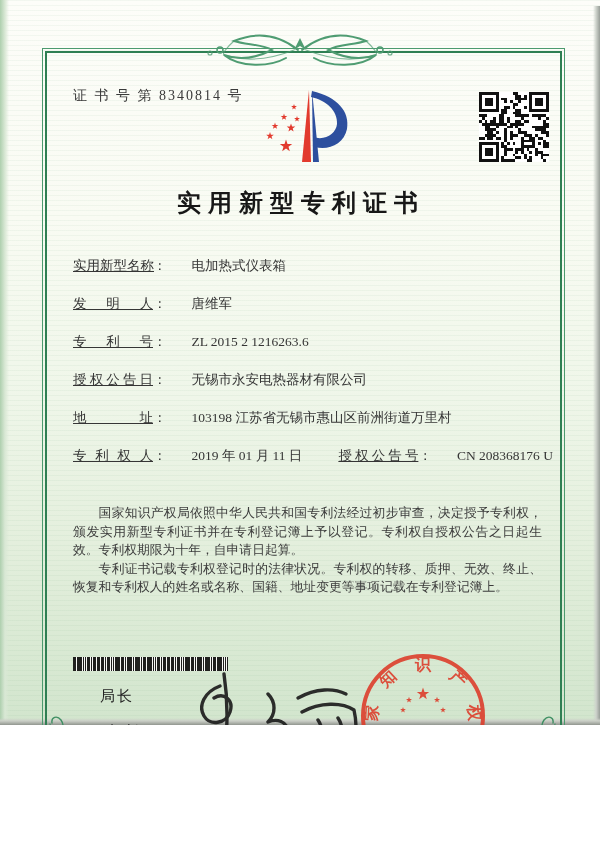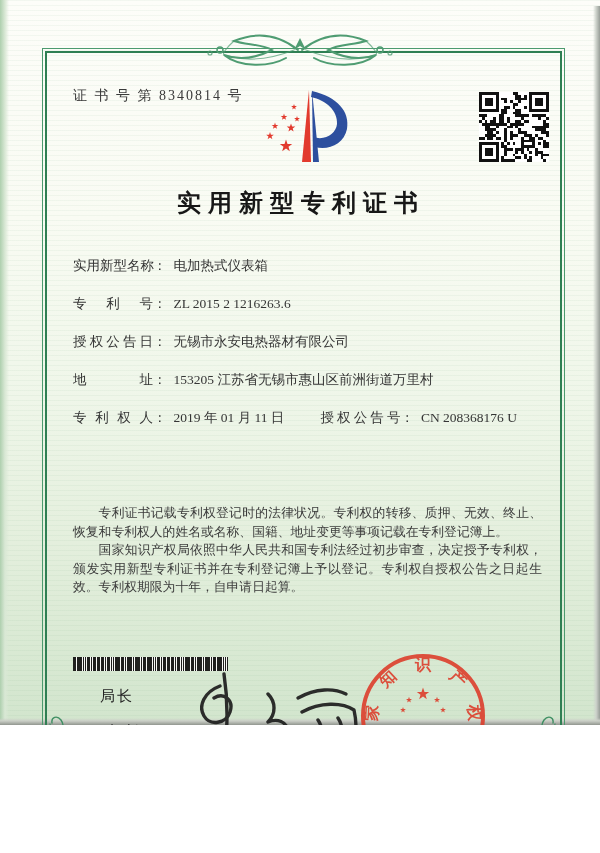--- a/index.html
+++ b/index.html
@@ -17,23 +17,23 @@
     background:linear-gradient(0deg,#91968f,#ccd0c8 60%,rgba(255,255,255,0));}
   .frame{position:absolute;left:42px;top:48px;width:521px;height:764px;
     border:1px solid #4c9a6e;}
   .frame-inner{position:absolute;inset:2px;border:2px solid #2f7f53;}
   .abs{position:absolute;}
   .cert-number{left:73px;top:87px;font-size:14px;letter-spacing:2px;color:#3a3a3a;}
   .title{left:1px;top:187px;width:100%;text-align:center;font-size:24px;font-weight:bold;
     letter-spacing:7px;color:#171717;}
   .fields{left:73px;top:256px;width:470px;font-size:13.5px;color:#353535;}
   .field-row{line-height:19px;margin-bottom:19px;white-space:nowrap;}
-  .f-label{display:inline-block;width:80px;text-align:justify;text-align-last:justify;}
+  .f-label{display:inline-block;width:80px;text-align:justify;text-align-last:justify;text-decoration:underline;}
   .f-colon{display:inline;}
-  .f-value{margin-left:7px;}
+  .f-value{margin-left:25px;}
   .pair2{margin-left:36px;}
   .paras{left:73px;top:504px;width:469px;font-size:12.8px;line-height:18.6px;
     text-align:justify;color:#3b3b3b;}
   .paras p{margin:0;text-indent:2em;}
   .barcode{left:73px;top:657px;width:155px;height:14px;
     background:
       repeating-linear-gradient(90deg,#20201e 0 1px,rgba(0,0,0,0) 1px 2px),
       repeating-linear-gradient(90deg,#20201e 0 2px,rgba(0,0,0,0) 2px 7px),
       repeating-linear-gradient(90deg,#20201e 0 1px,rgba(0,0,0,0) 1px 5px);
     background-color:#f8f8f6;}
@@ -320,36 +320,39 @@
       <rect x="23" y="24" width="1" height="1" fill="#111"></rect>
     </svg>
 
   <div class="abs title">实用新型专利证书</div>
 
   <div class="abs fields">
     <div class="field-row">
       <span class="f-label">实用新型名称</span><span class="f-colon">：</span><span class="f-value">电加热式仪表箱</span>
     </div>
     <div class="field-row">
+      <span class="f-label">发明人</span><span class="f-colon">：</span><span class="f-value">唐维军</span>
+    </div>
+    <div class="field-row">
       <span class="f-label">专利号</span><span class="f-colon">：</span><span class="f-value">ZL 2015 2 1216263.6</span>
     </div>
     <div class="field-row">
       <span class="f-label">授权公告日</span><span class="f-colon">：</span><span class="f-value">无锡市永安电热器材有限公司</span>
     </div>
     <div class="field-row">
-      <span class="f-label">地址</span><span class="f-colon">：</span><span class="f-value">153205 江苏省无锡市惠山区前洲街道万里村</span>
+      <span class="f-label">地址</span><span class="f-colon">：</span><span class="f-value">103198 江苏省无锡市惠山区前洲街道万里村</span>
     </div>
     <div class="field-row">
       <span class="f-label">专利权人</span><span class="f-colon">：</span><span class="f-value">2019 年 01 月 11 日</span><span class="pair2"><span class="f-label">授权公告号</span><span class="f-colon">：</span><span class="f-value">CN 208368176 U</span></span>
     </div>
   </div>
 
   <div class="abs paras">
+    <p>国家知识产权局依照中华人民共和国专利法经过初步审查，决定授予专利权，颁发实用新型专利证书并在专利登记簿上予以登记。专利权自授权公告之日起生效。专利权期限为十年，自申请日起算。</p>
     <p>专利证书记载专利权登记时的法律状况。专利权的转移、质押、无效、终止、恢复和专利权人的姓名或名称、国籍、地址变更等事项记载在专利登记簿上。</p>
-    <p>国家知识产权局依照中华人民共和国专利法经过初步审查，决定授予专利权，颁发实用新型专利证书并在专利登记簿上予以登记。专利权自授权公告之日起生效。专利权期限为十年，自申请日起算。</p>
   </div>
 
   <div class="abs barcode"></div>
 
   <div class="abs sig-title">局长</div>
   <div class="abs sig-name">申长雨</div>
 
   <svg class="abs" style="left:186px;top:664px;" width="186" height="106" viewBox="0 0 186 106">
     <g fill="none" stroke="#1d1d1d" stroke-width="3.4" stroke-linecap="round" stroke-linejoin="round" opacity=".92">
       <path d="M34 22 C18 28 12 42 18 52 C24 62 40 60 44 48 C48 36 38 28 28 34"></path>

